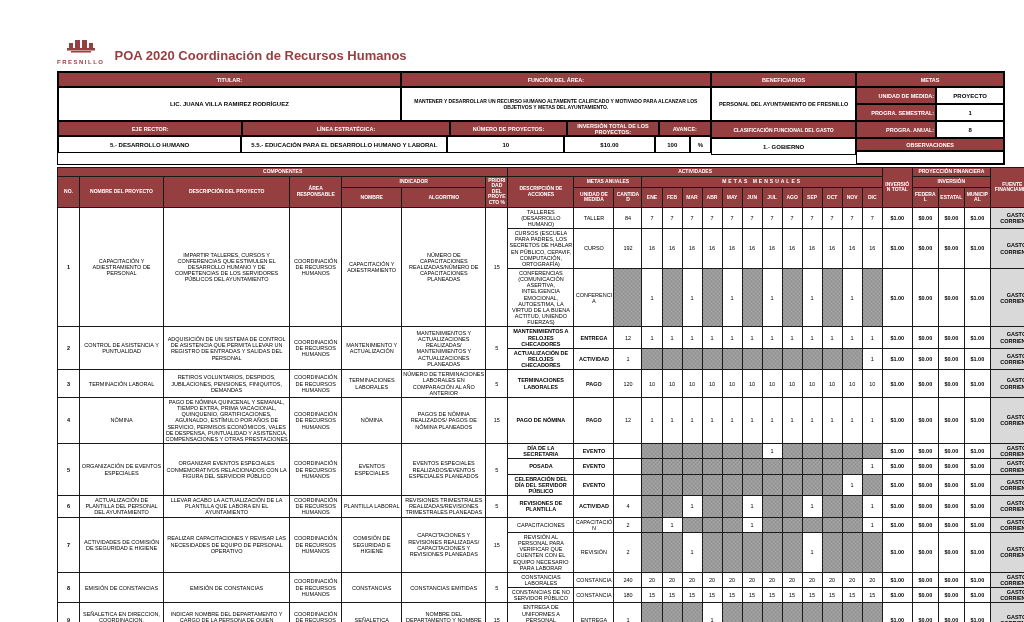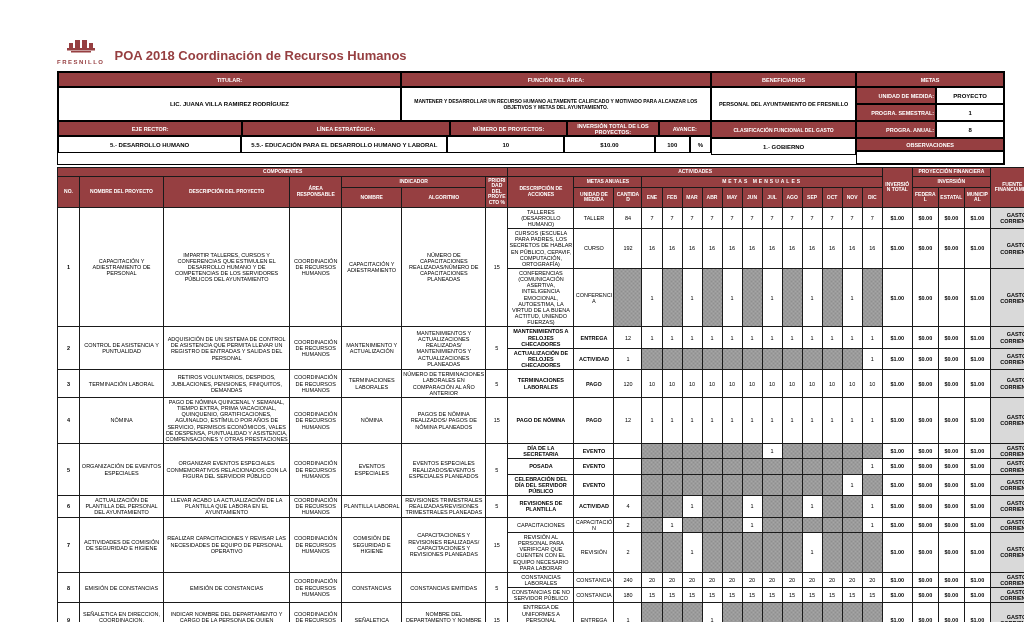--- a/index.html
+++ b/index.html
@@ -55,21 +55,21 @@
               <rect x="3" y="3" width="4" height="5"></rect>
               <rect x="9" y="0" width="5" height="8"></rect>
               <rect x="16" y="0" width="5" height="8"></rect>
               <rect x="23" y="3" width="4" height="5"></rect>
               <rect x="1" y="8" width="28" height="2.5"></rect>
               <rect x="5" y="11" width="20" height="1.5"></rect>
             </g>
           </svg></span>
       <span class="logo-text">FRESNILLO</span>
     </div>
-    <div class="title">POA 2018 Coordinación de Recursos Humanos</div>
+    <div class="title">POA 2020 Coordinación de Recursos Humanos</div>
   </div>
 
   <div class="info" style="margin-left:38px;">
     <div class="col-l">
       <div class="r1">
         <div class="bar" style="width:343px;">TITULAR:</div>
         <div class="bar" style="width:310px;">FUNCIÓN DEL ÁREA:</div>
       </div>
       <div class="r2">
         <div class="val" style="width:343px;">LIC. JUANA VILLA RAMIREZ RODRÍGUEZ</div>

